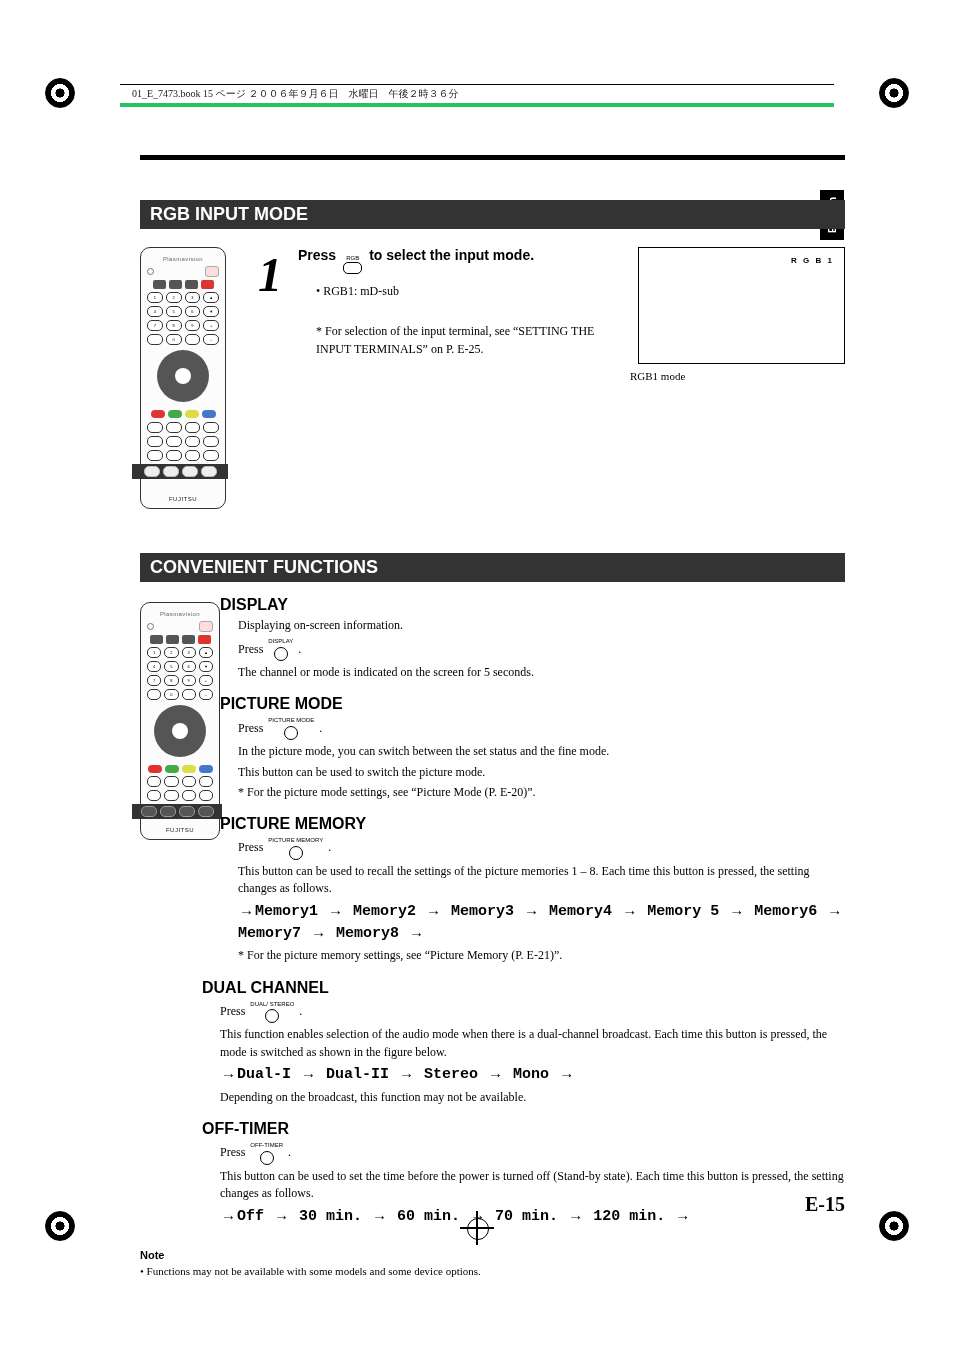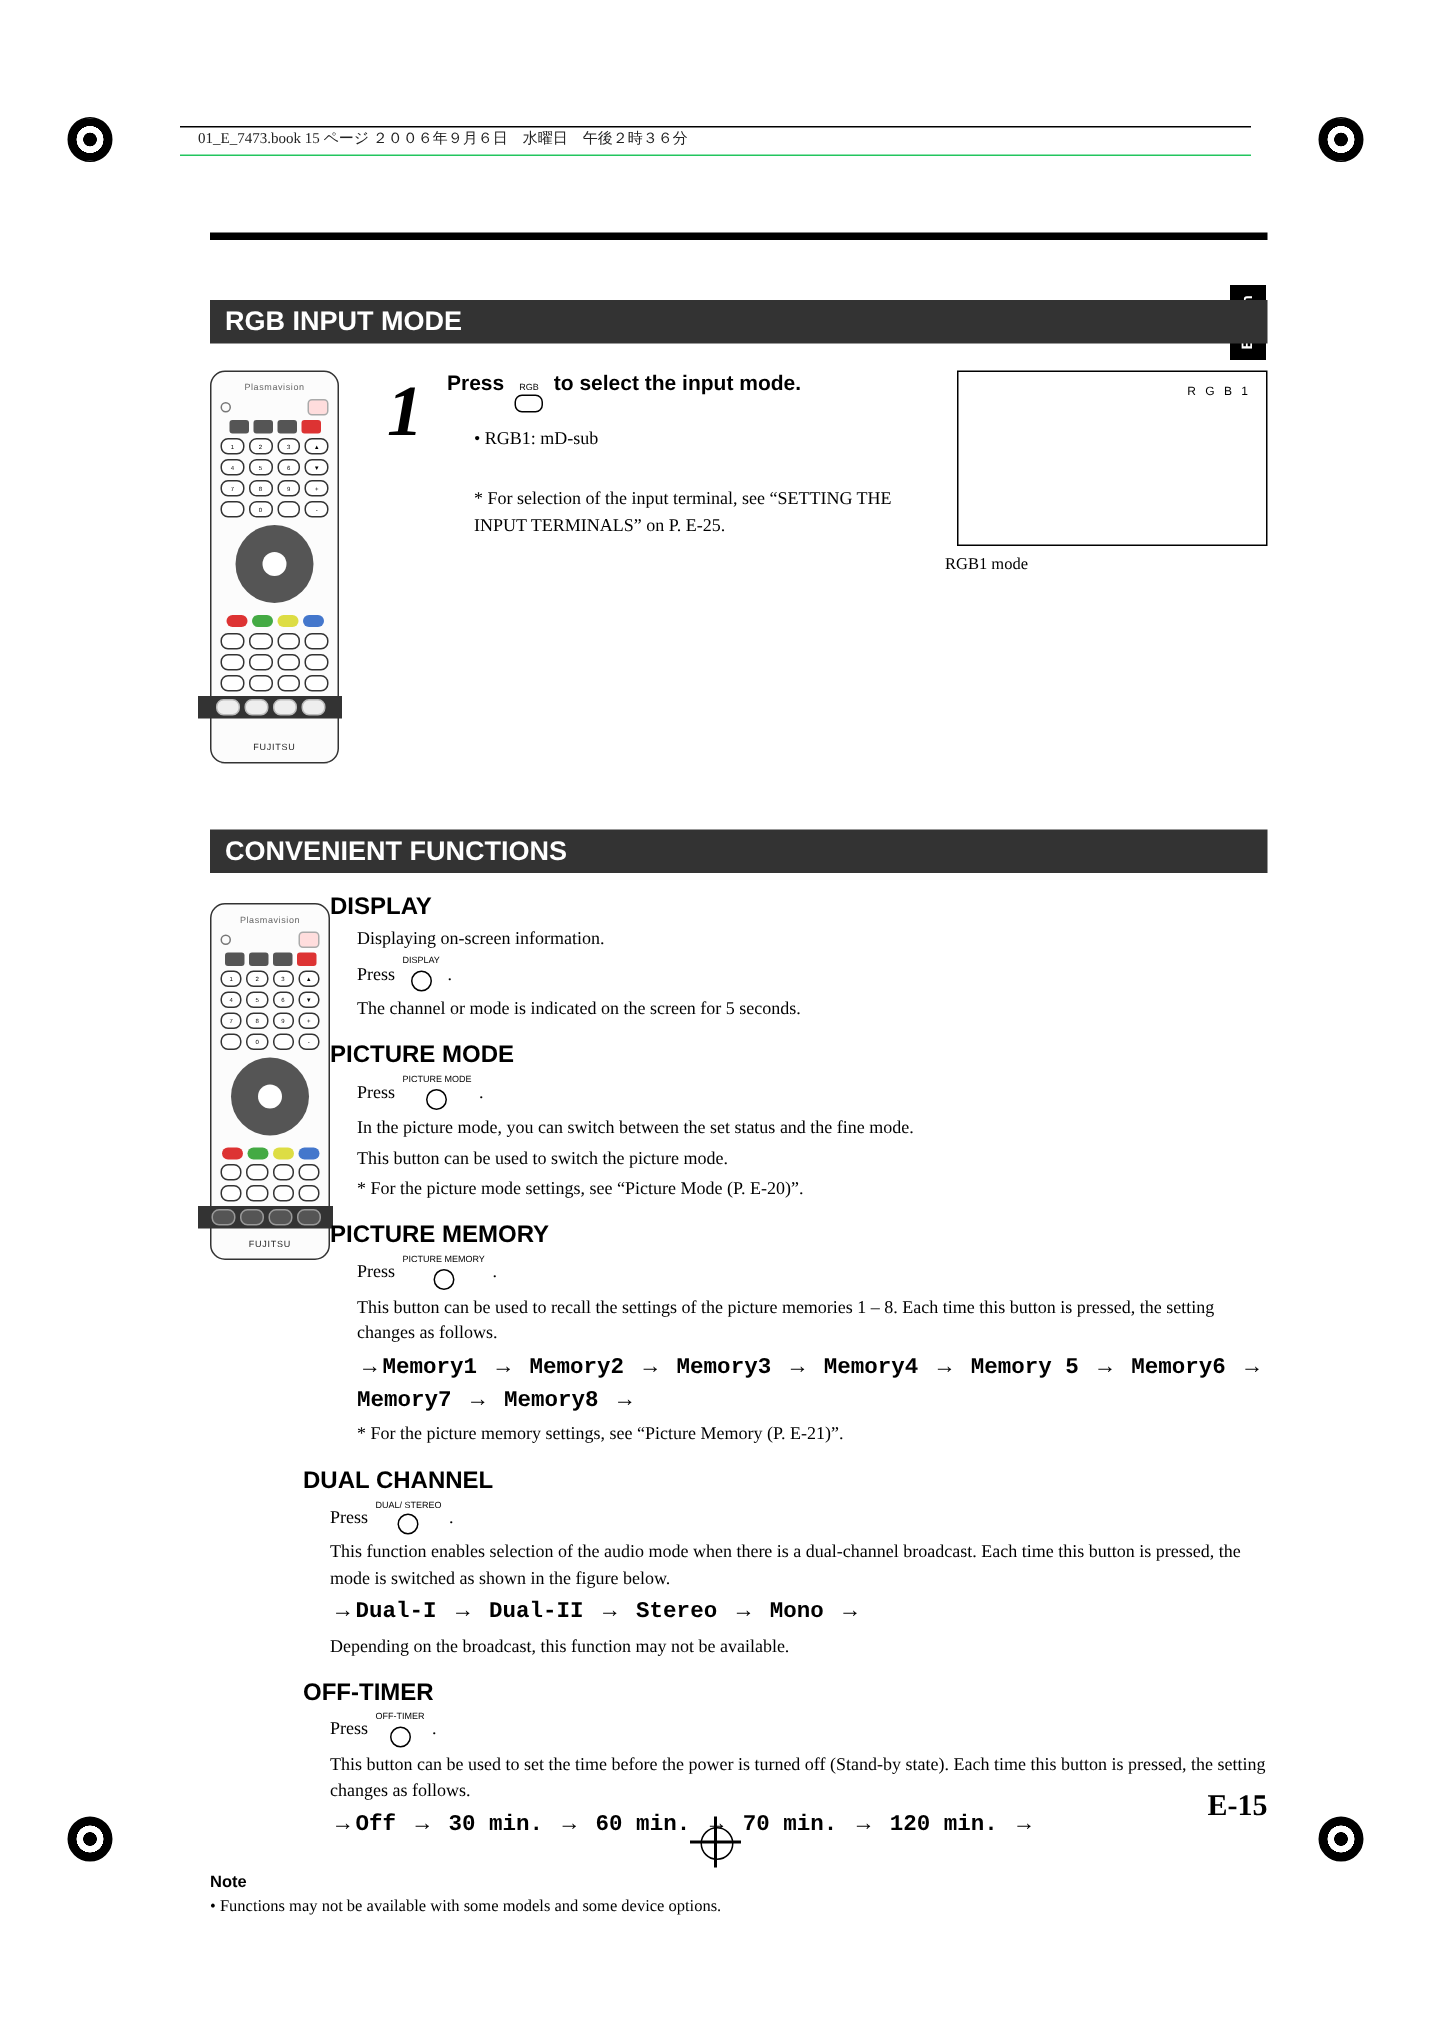--- a/index.html
+++ b/index.html
@@ -43,25 +43,25 @@
     width: 20px; height: 20px;
     border: 1px solid #000;
     border-radius: 50%;
   }
   .header-meta {
     position: absolute;
     top: 84px;
     left: 120px;
     right: 120px;
     border-top: 1px solid #000;
-    border-bottom: 1px solid #22c55e;
+    border-bottom: 4px solid #22c55e;
     height: 18px;
     font-size: 10px;
     display: flex;
-    align-items: flex-start;
+    align-items: center;
     padding: 0 12px;
     color: #222;
   }
   .content {
     position: absolute;
     top: 155px;
     left: 140px;
     width: 705px;
   }
   .side-tab {
@@ -178,20 +178,21 @@
     border: 1px solid #000;
     position: relative;
     margin-left: 8px;
   }
   .osd-label {
     position: absolute;
     top: 8px; right: 10px;
     font-size: 8px;
     font-family: Arial, sans-serif;
     letter-spacing: 2px;
+    font-weight: bold;
   }
   .caption { font-size: 11px; margin-top: 6px; }
   .sub-head {
     font-family: Arial, Helvetica, sans-serif;
     font-weight: bold;
     font-size: 16px;
     margin-top: 14px;
   }
   .sub-text { font-size: 12px; margin: 3px 0 0 18px; line-height: 1.45; }
   .sub-text p { margin: 3px 0; }

